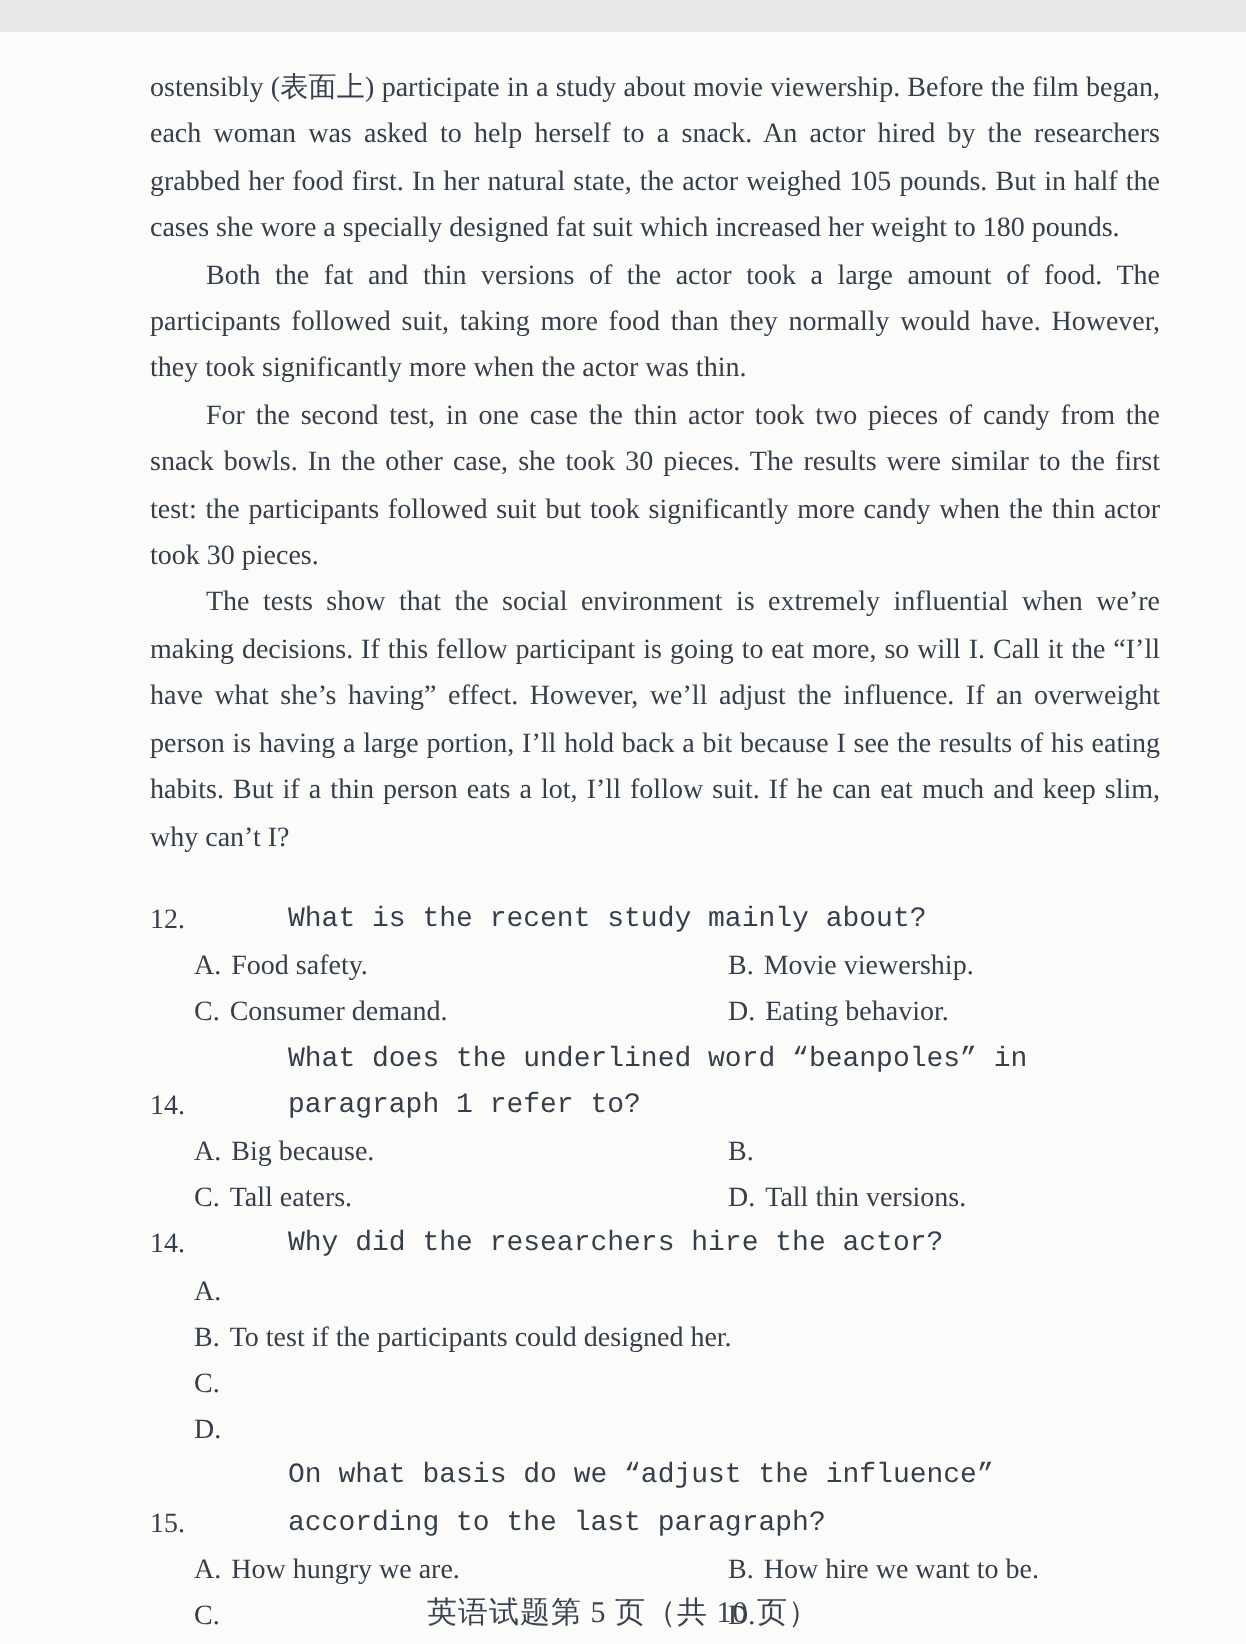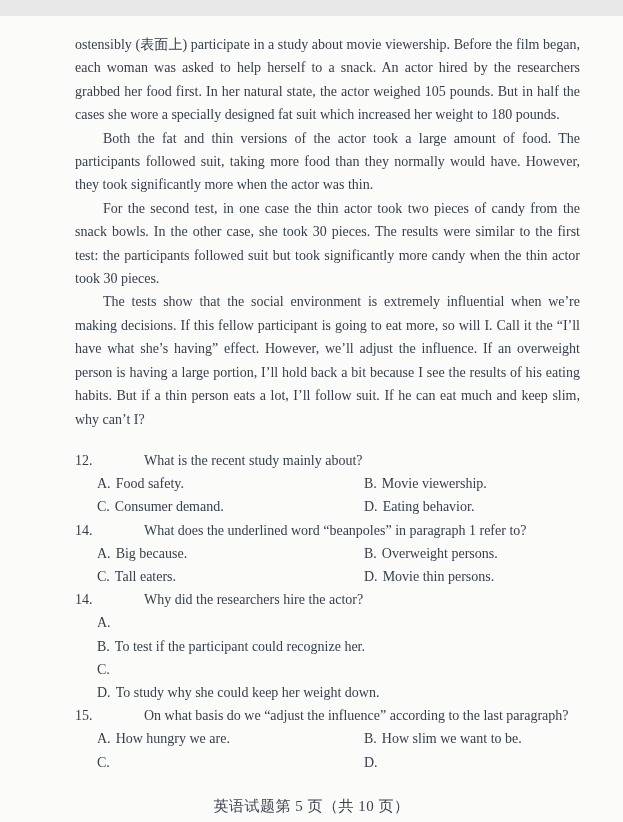--- a/index.html
+++ b/index.html
@@ -40,20 +40,21 @@
     display: flex;
     align-items: flex-end;
     gap: 47px;
   }
   .q-num {
     flex: 0 0 22px;
     white-space: nowrap;
   }
   .q-text {
     flex: 1;
+    font-family: Liberation Mono, monospace;
   }
   .opts {
     margin-left: 22px;
   }
   .opts.cols2 {
     display: grid;
     grid-template-columns: 267px 1fr;
   }
   .opt {
     display: flex;
@@ -119,69 +120,67 @@
         <span class="q-num">14.</span>
         <span class="q-text">What does the underlined word “beanpoles” in paragraph 1 refer to?</span>
       </div>
       <div class="opts cols2">
         <div class="opt">
           <span class="o-label">A.</span>
           <span class="o-text">Big because.</span>
         </div>
         <div class="opt">
           <span class="o-label">B.</span>
-          <span class="o-text">Overweight persons.</span>
         </div>
         <div class="opt">
           <span class="o-label">C.</span>
           <span class="o-text">Tall eaters.</span>
         </div>
         <div class="opt">
           <span class="o-label">D.</span>
-          <span class="o-text">Movie thin persons.</span>
+          <span class="o-text">Tall thin versions.</span>
         </div>
       </div>
     </div>
 
     <div class="question">
       <div class="q-line">
         <span class="q-num">14.</span>
         <span class="q-text">Why did the researchers hire the actor?</span>
       </div>
       <div class="opts">
         <div class="opt">
           <span class="o-label">A.</span>
         </div>
         <div class="opt">
           <span class="o-label">B.</span>
-          <span class="o-text">To test if the participant could recognize her.</span>
+          <span class="o-text">To test if the participants could designed her.</span>
         </div>
         <div class="opt">
           <span class="o-label">C.</span>
         </div>
         <div class="opt">
           <span class="o-label">D.</span>
-          <span class="o-text">To study why she could keep her weight down.</span>
         </div>
       </div>
     </div>
 
     <div class="question">
       <div class="q-line">
         <span class="q-num">15.</span>
         <span class="q-text">On what basis do we “adjust the influence” according to the last paragraph?</span>
       </div>
       <div class="opts cols2">
         <div class="opt">
           <span class="o-label">A.</span>
           <span class="o-text">How hungry we are.</span>
         </div>
         <div class="opt">
           <span class="o-label">B.</span>
-          <span class="o-text">How slim we want to be.</span>
+          <span class="o-text">How hire we want to be.</span>
         </div>
         <div class="opt">
           <span class="o-label">C.</span>
         </div>
         <div class="opt">
           <span class="o-label">D.</span>
         </div>
       </div>
     </div>
 

